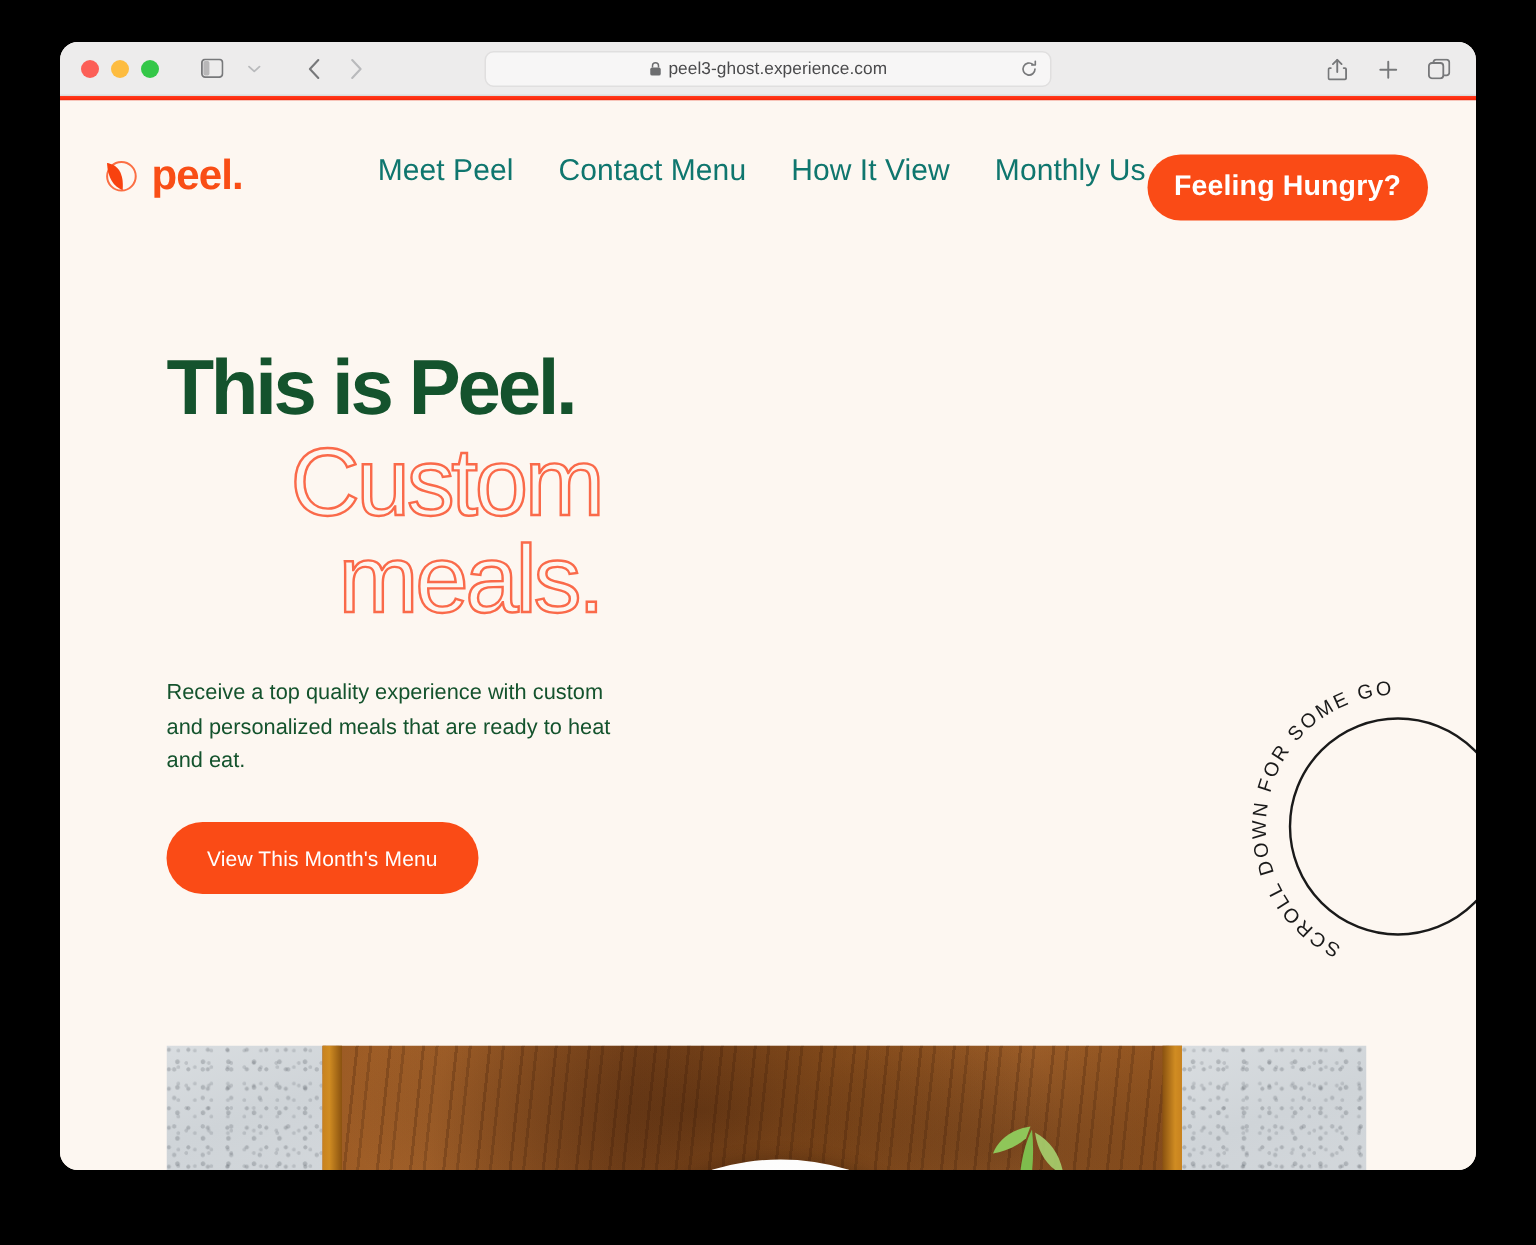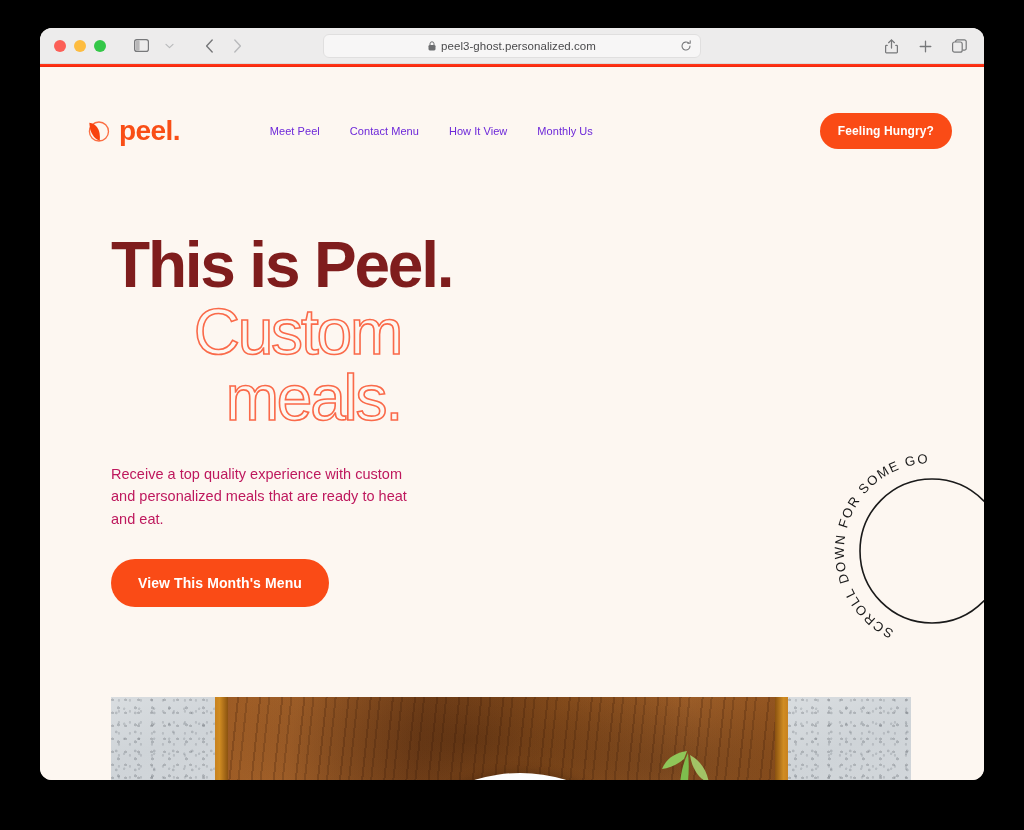--- a/index.html
+++ b/index.html
@@ -111,106 +111,106 @@
     background: #fdf7f1;
     overflow: hidden;
   }
 
   
   #site-header {
     position: absolute;
     left: 0; right: 0; top: 36px;
     height: 56px;
     display: flex;
-    align-items: center;
-    padding: 0 32px 0 45px;
+    align-items: flex-start;
+    padding: 0 32px 0 27px;
   }
 
   #brand { display: flex; align-items: center; gap: 7px; }
   #brand-mark { width: 27px; height: 27px; display: block; }
   #brand-text {
     font-size: 28px;
     font-weight: 700;
     color: #f94e16;
     letter-spacing: -0.6px;
     line-height: 1;
   }
 
   #site-nav {
     display: flex;
     align-items: center;
     gap: 30px;
     margin-left: 90px;
   }
   .nav-link {
-    font-size: 11px;
-    color: #6d28d9;
+    font-size: 20px;
+    color: #0f766e;
     letter-spacing: .05px;
     white-space: nowrap;
     cursor: pointer;
   }
 
   #header-cta {
     margin-left: auto;
     background: #fa4b16;
     color: #ffffff;
-    font-size: 12px;
+    font-size: 19px;
     font-weight: 700;
     border: none;
     border-radius: 999px;
     padding: 11px 18px;
     cursor: pointer;
     letter-spacing: .1px;
     font-family: "Liberation Sans", sans-serif;
   }
 
   
   #hero {
     position: absolute;
     left: 71px;
     top: 168px;
     width: 430px;
   }
 
   #hero-line-1 {
-    font-size: 64px;
+    font-size: 52px;
     font-weight: 700;
     line-height: 0.96;
-    color: #7f1d1d;
+    color: #14532d;
     letter-spacing: -2.2px;
     white-space: nowrap;
   }
 
   #hero-line-2 {
     font-size: 64px;
     font-weight: 400;
     line-height: 1.02;
     letter-spacing: -2.2px;
     color: transparent;
     -webkit-text-stroke: 1.6px #fa6a4a;
     margin-top: 4px;
     max-width: 290px;
     text-align: right;
   }
 
   #hero-para {
     margin-top: 32px;
     font-size: 14.5px;
     line-height: 1.55;
-    color: #be185d;
+    color: #14532d;
     width: 315px;
     letter-spacing: .02px;
   }
 
   #hero-cta {
     margin-top: 29px;
     background: #fa4b16;
     color: #ffffff;
     font-size: 14px;
-    font-weight: 700;
+    font-weight: 400;
     border: none;
     border-radius: 999px;
     padding: 16px 27px;
     cursor: pointer;
     letter-spacing: .1px;
     font-family: "Liberation Sans", sans-serif;
   }
 
   
   #scroll-badge {
@@ -332,21 +332,21 @@
       </div>
 
       <div id="url-field">
         <div id="url-inner">
           <span id="lock-icon">
             <svg width="8" height="10" viewBox="0 0 8 10" fill="none">
               <rect x="0.5" y="4" width="7" height="5.4" rx="1.3" fill="currentColor"></rect>
               <path d="M2 4 V2.8 A2 2 0 0 1 6 2.8 V4" stroke="currentColor" stroke-width="1" fill="none"></path>
             </svg>
           </span>
-          <span id="url-text">peel3-ghost.personalized.com</span>
+          <span id="url-text">peel3-ghost.experience.com</span>
         </div>
         <span id="reload-btn">
           <svg width="12" height="12" viewBox="0 0 12 12" fill="none">
             <path d="M10 6 A4 4 0 1 1 8.6 3" stroke="currentColor" stroke-width="1.1" stroke-linecap="round" fill="none"></path>
             <path d="M10.2 0.8 V3.3 H7.8" stroke="currentColor" stroke-width="1.1" stroke-linecap="round" stroke-linejoin="round" fill="none"></path>
           </svg>
         </span>
       </div>
 
       <div id="toolbar-right">

